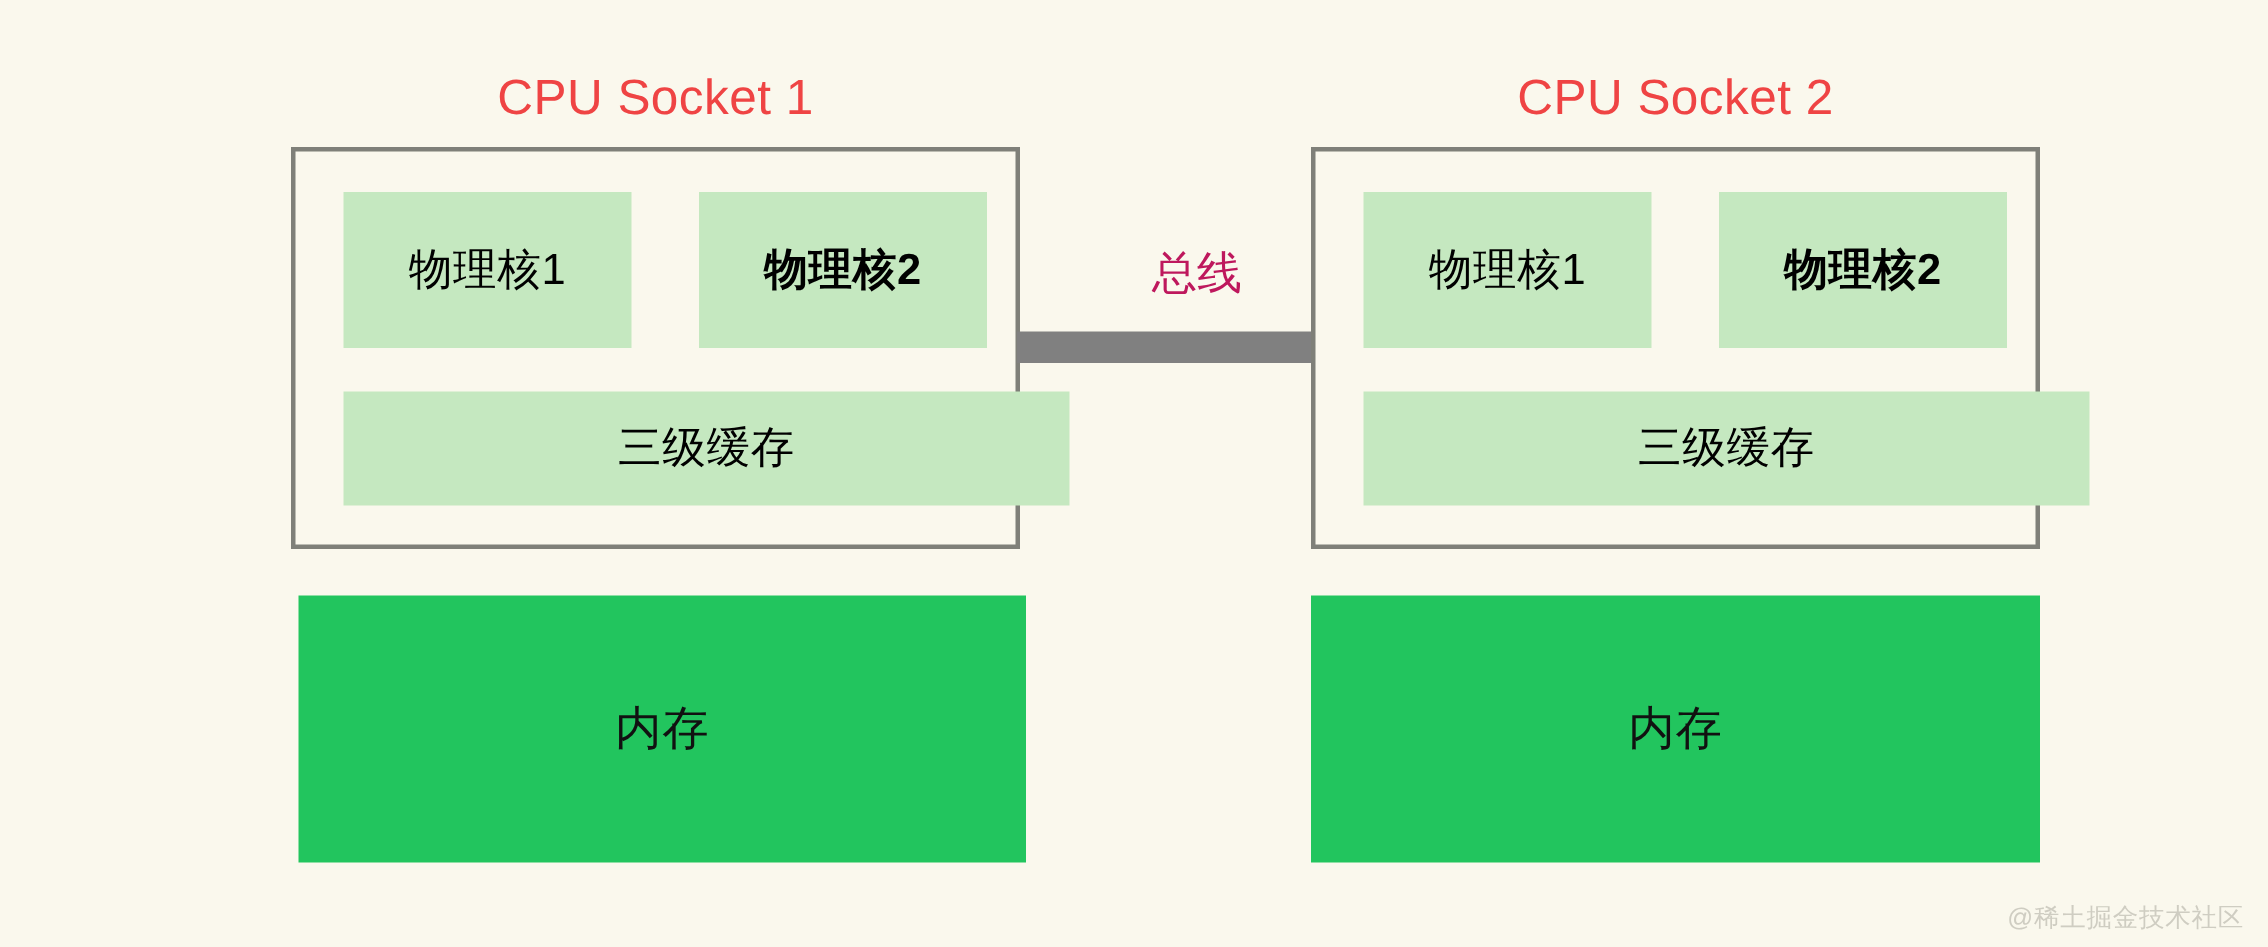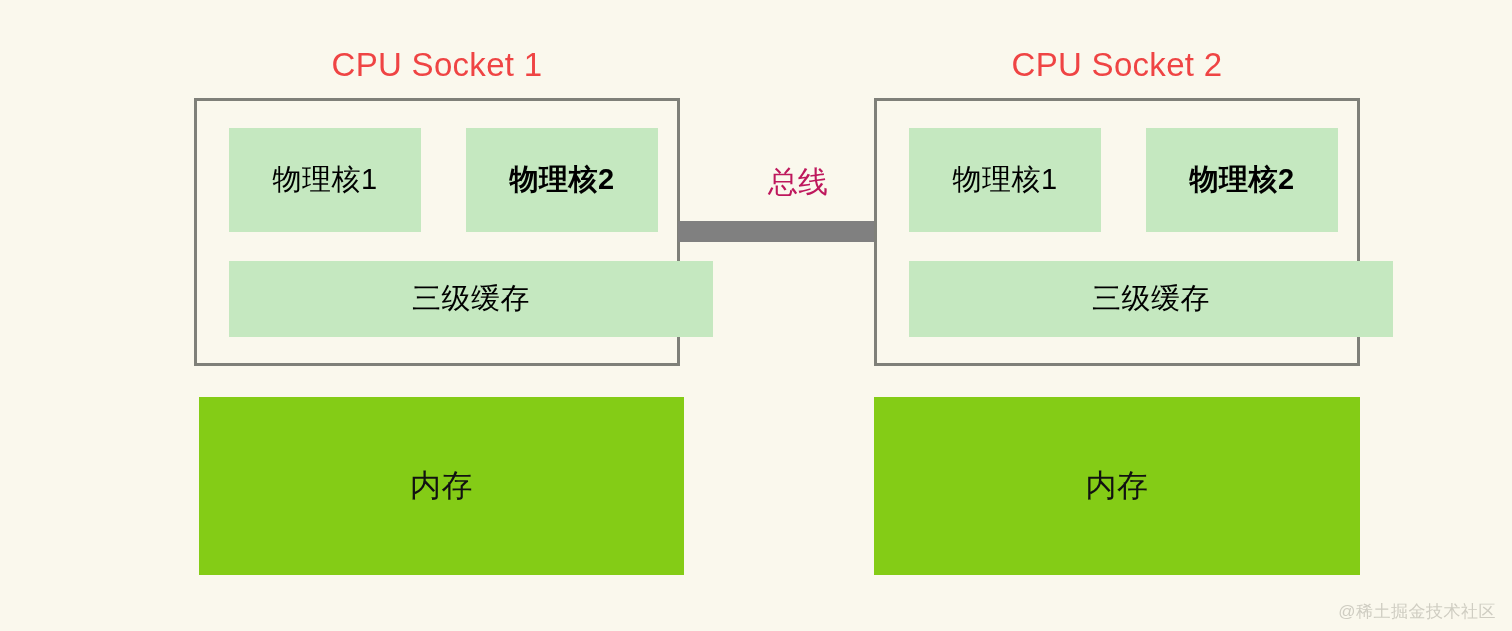--- a/index.html
+++ b/index.html
@@ -90,21 +90,21 @@
     color: #be185d;
     white-space: nowrap;
     margin-left: 21px;
   }
 
   
   .memory-box {
     position: absolute;
     top: 397px;
     height: 178px;
-    background: #84cc16;
+    background: #22c55e;
     display: flex;
     align-items: center;
     justify-content: center;
     font-size: 31px;
     color: #111;
     letter-spacing: 0.5px;
   }
   #memory1 { left: 199px; width: 485px; }
   #memory2 { left: 874px; width: 486px; }
 

